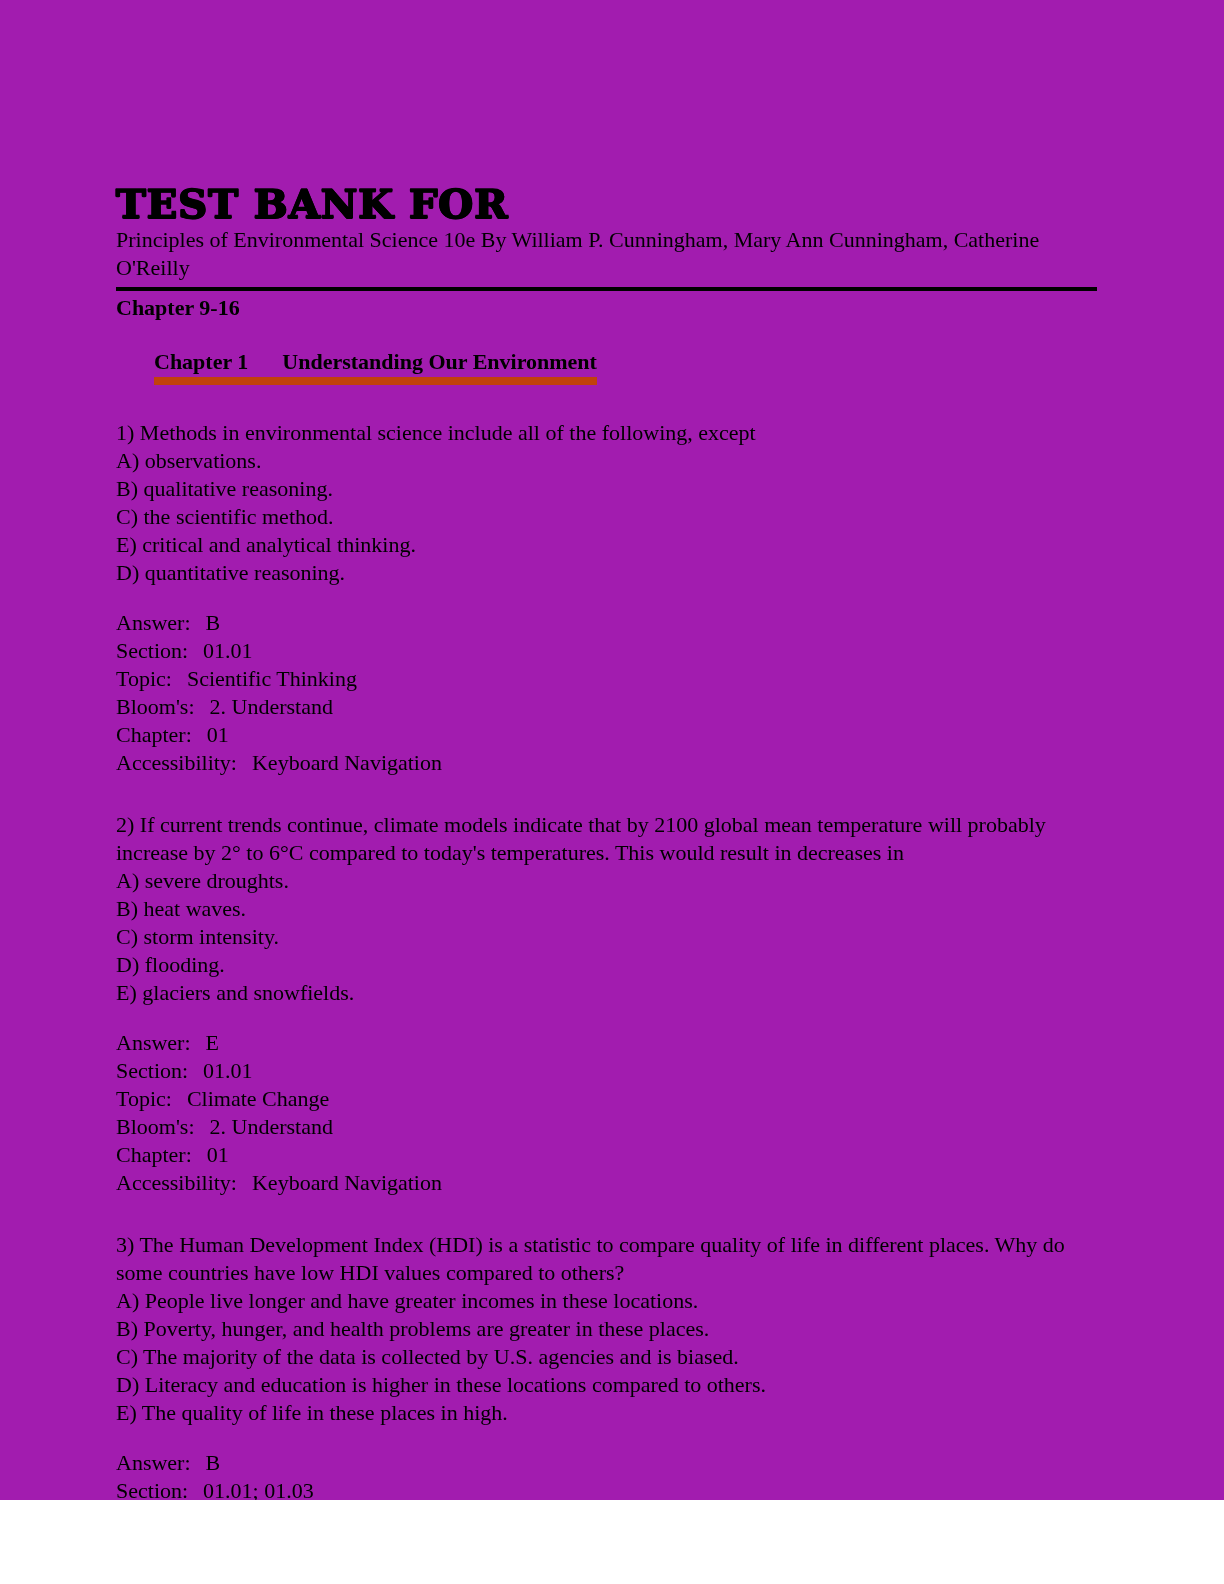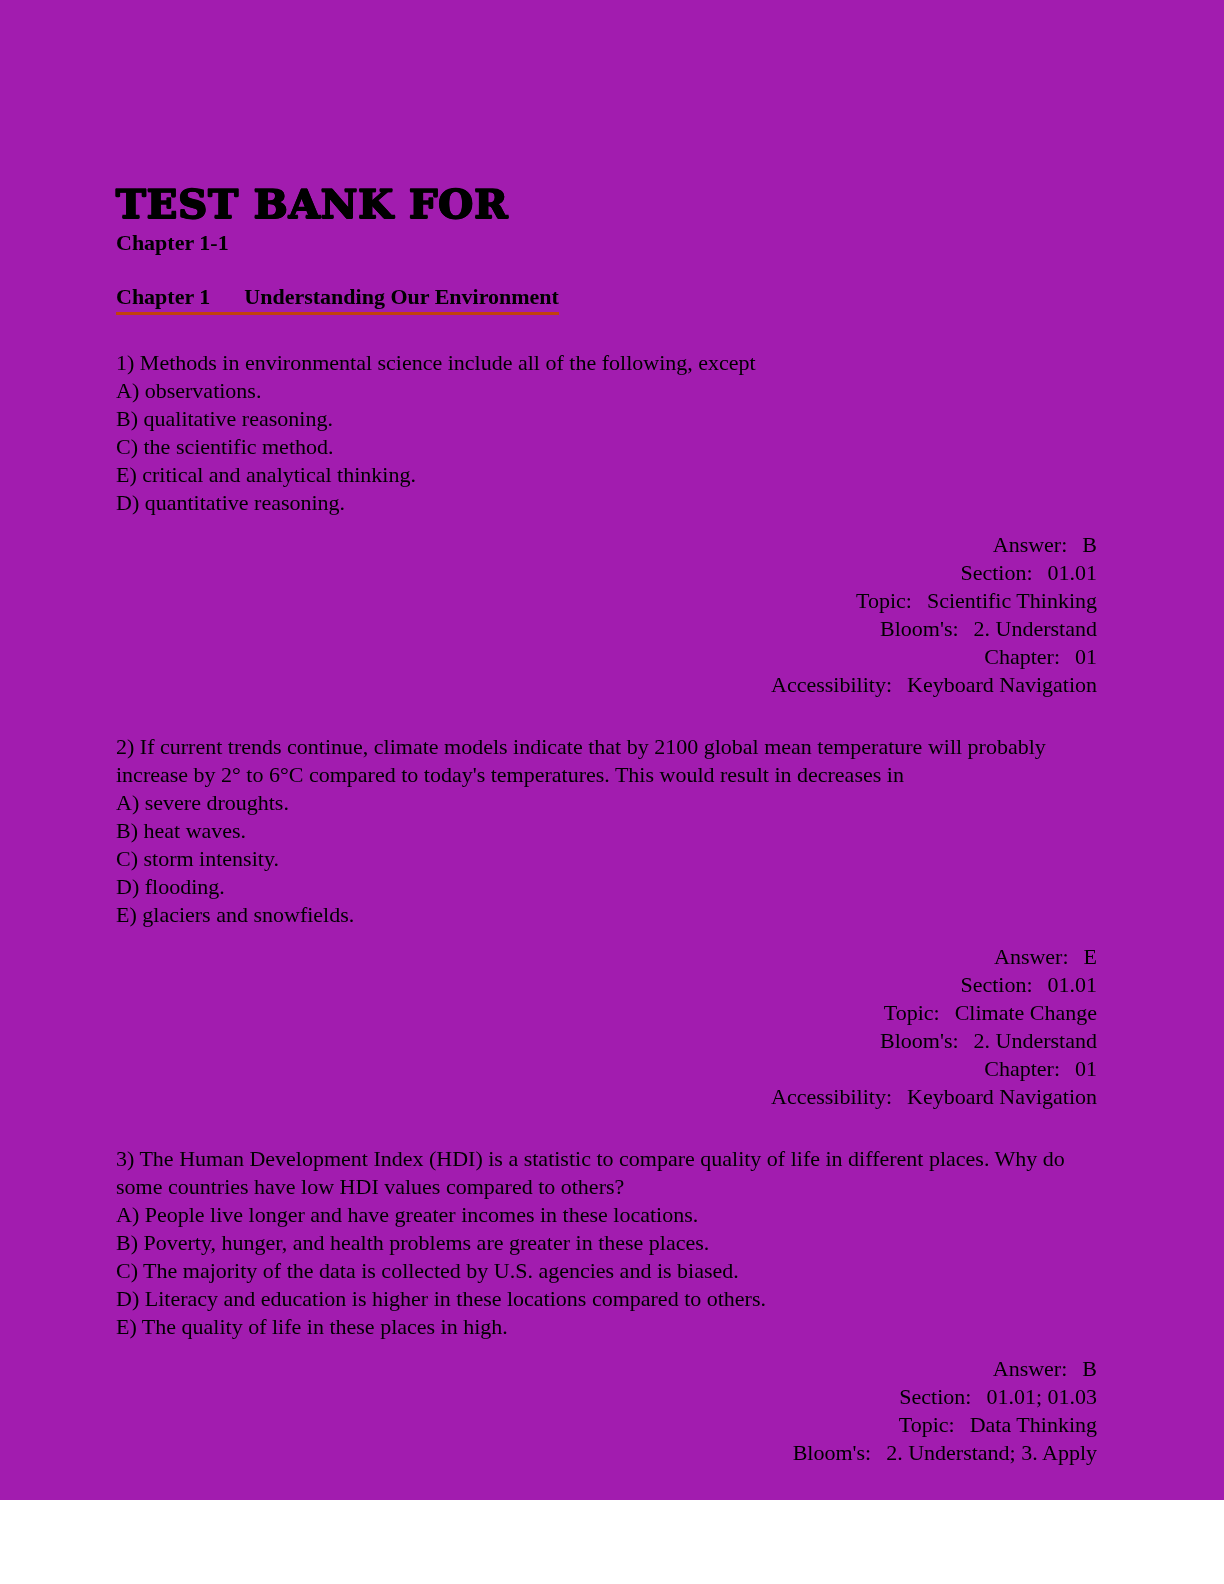--- a/index.html
+++ b/index.html
@@ -37,47 +37,50 @@
   .chapter-range {
     font-weight: bold;
     margin-top: 3px;
   }
   .chapter-heading {
     margin-top: 26px;
     font-weight: bold;
   }
   .heading-inner {
     display: inline-block;
-    border-bottom: 3px solid #c2410c;
+    border-bottom: 8px solid #c2410c;
     padding-bottom: 1px;
+    margin-left: 38px;
   }
   .heading-gap {
     display: inline-block;
     width: 34px;
   }
   .question-block {
     margin-top: 34px;
   }
   .meta-block {
-    margin-top: 14px;
-    text-align: right;
+    margin-top: 22px;
   }
   .meta-value {
     margin-left: 15px;
   }
 </style>
 </head>
 <body>
 
 <div class="page">
 
   <div class="logo">TEST BANK FOR</div>
 
+  <div class="subtitle-block">
+    <div class="subtitle">Principles of Environmental Science 10e By William P. Cunningham, Mary Ann Cunningham, Catherine O'Reilly</div>
+  </div>
 
-  <div class="chapter-range">Chapter 1-1</div>
+  <div class="chapter-range">Chapter 9-16</div>
 
   <div class="chapter-heading">
     <span class="heading-inner"><span>Chapter 1</span><span class="heading-gap"></span><span>Understanding Our Environment</span></span>
   </div>
 
   <section class="question-block">
     <div class="line stem">1) Methods in environmental science include all of the following, except</div>
     <div class="line option">A) observations.</div>
     <div class="line option">B) qualitative reasoning.</div>
     <div class="line option">C) the scientific method.</div>

